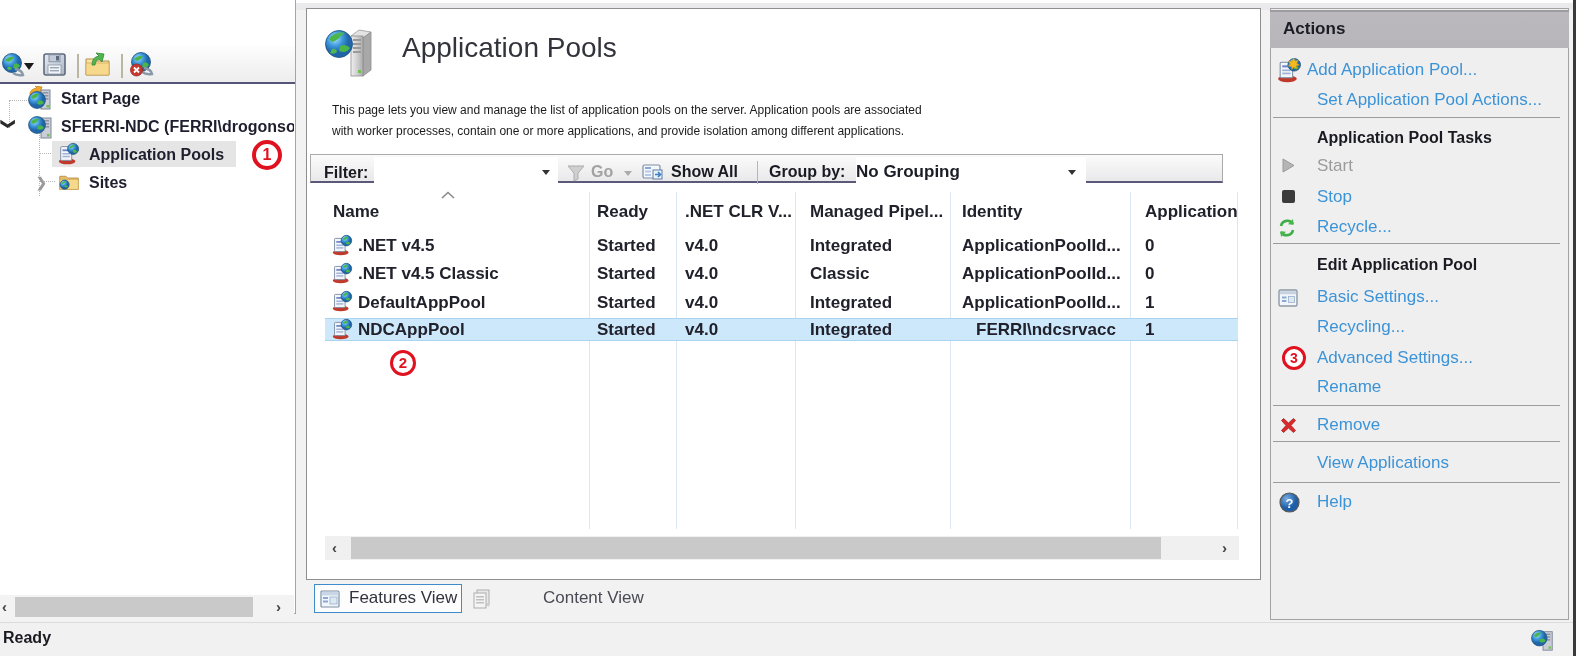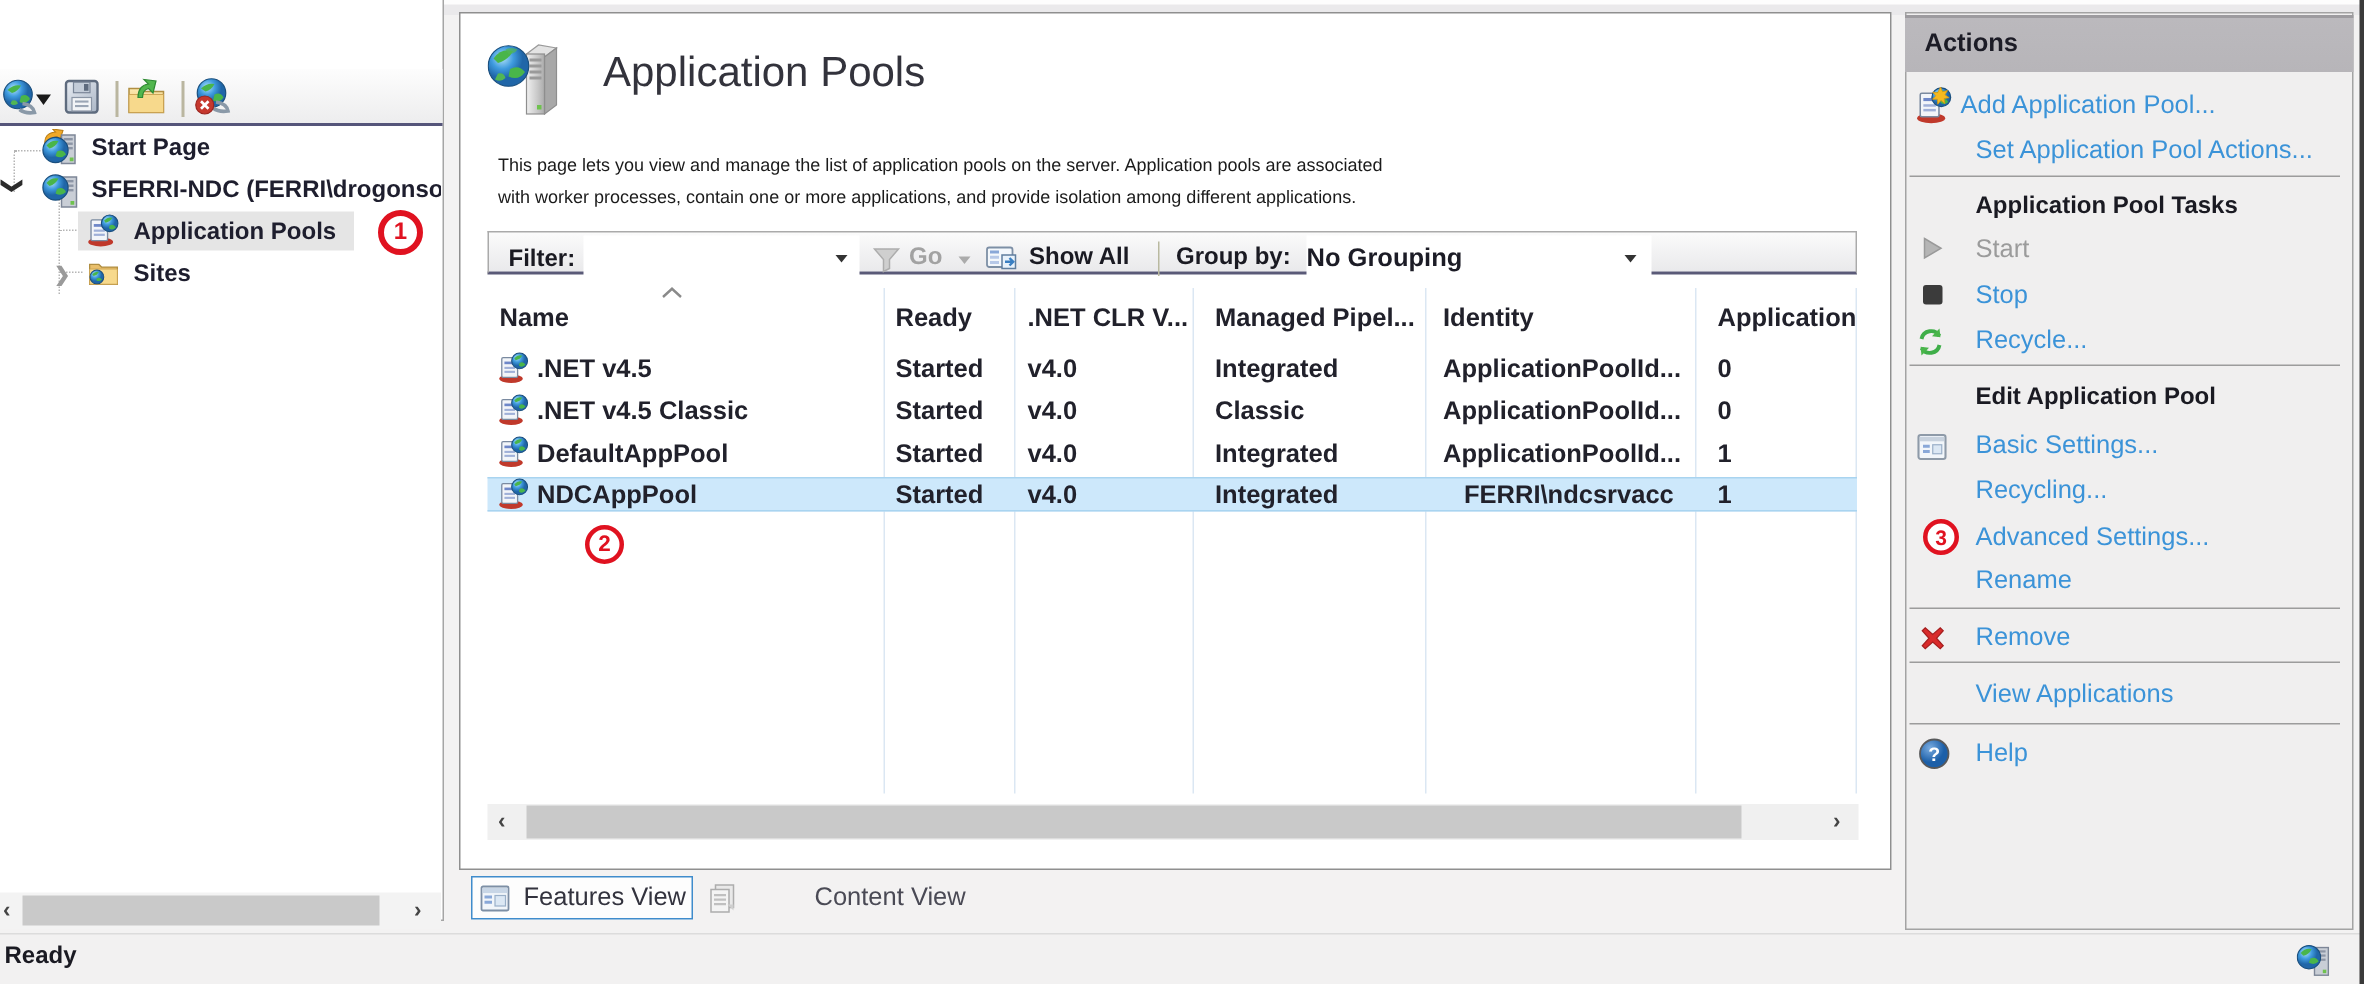--- a/index.html
+++ b/index.html
@@ -181,21 +181,21 @@
       <path d="M7 21 Q11 20 12 24 Q9 27 5 25 Z" fill="#52b654"></path>
       <path d="M12 5 Q16 3 20 5 Q18 8 14 8 Z" fill="#52b654" opacity="0.7"></path>
     </svg>
   </div>
   <div class="abs" style="left:402px;top:32px;font-size:28px;color:#33333c;">Application Pools</div>
   <div class="abs" style="left:332px;top:100px;width:920px;font-size:12px;color:#1b1b1b;line-height:21px;">
     This page lets you view and manage the list of application pools on the server. Application pools are associated<br>
     with worker processes, contain one or more applications, and provide isolation among different applications.
   </div>
 
-  <div class="abs" id="filterbar" style="left:325px;top:154px;width:913px;height:29px;background:linear-gradient(#fbfbfb,#e9e9eb);border:1px solid #aaa;border-bottom:2px solid #5a5a78;box-sizing:border-box;">
+  <div class="abs" id="filterbar" style="left:310px;top:154px;width:913px;height:29px;background:linear-gradient(#fbfbfb,#e9e9eb);border:1px solid #aaa;border-bottom:2px solid #5a5a78;box-sizing:border-box;">
     <div class="abs boldtxt" style="left:13px;top:9px;">Filter:</div>
     <div class="abs" style="left:63px;top:2px;width:184px;height:30px;background:#fff;"></div>
     <div class="abs" style="left:231px;top:15px;width:0;height:0;border-left:4.5px solid transparent;border-right:4.5px solid transparent;border-top:5.5px solid #333;"></div>
 
     <svg class="abs" style="left:255px;top:8px;" width="20" height="20" viewBox="0 0 20 20">
       <path d="M2 3 L18 3 L12 10 L12 16 L8 18 L8 10 Z" fill="#cfcfcf" stroke="#adadad" stroke-width="1"></path>
     </svg>
     <div class="abs" style="left:280px;top:8px;font-size:16px;font-weight:bold;color:#a2a2a2;">Go</div>
     <div class="abs" style="left:313px;top:16px;width:0;height:0;border-left:4px solid transparent;border-right:4px solid transparent;border-top:5px solid #ababab;"></div>
 

